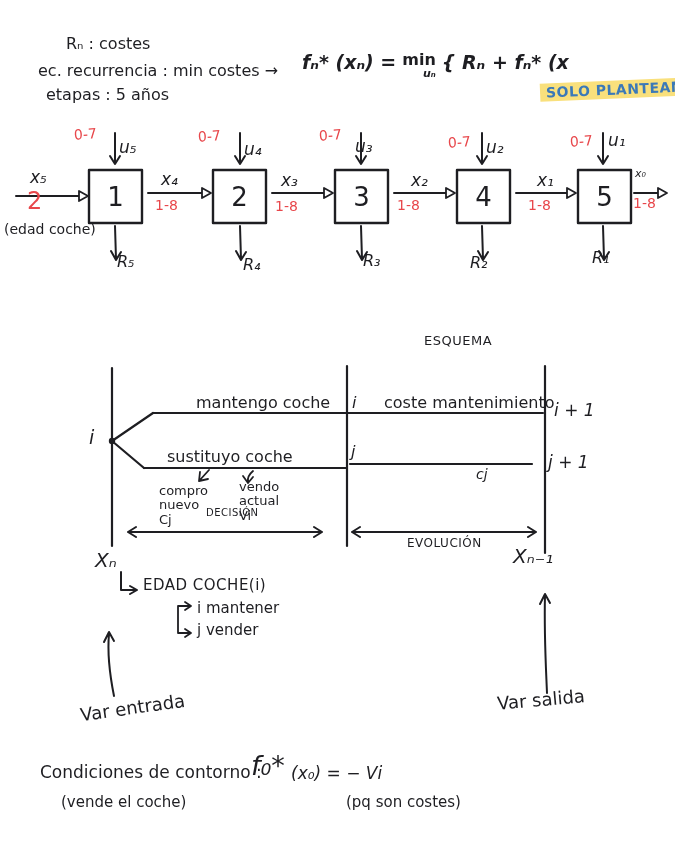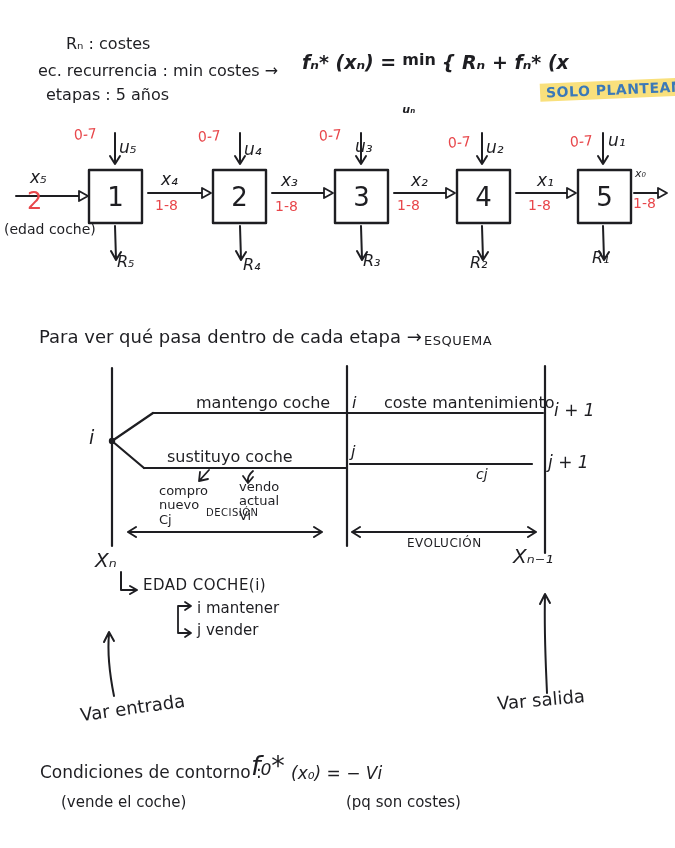--- a/index.html
+++ b/index.html
@@ -13,21 +13,21 @@
   #strokes{position:absolute;left:0;top:0;width:675px;height:848px;color:var(--ink);}
   .lbl{position:absolute;white-space:nowrap;line-height:1.15;}
   .math{font-family:"DejaVu Sans",sans-serif;font-style:italic;}
   .red{color:var(--red);}
   .pre{white-space:pre-line;line-height:1.1;}
   .caps{letter-spacing:.5px;}
   .boxnum{width:53px;text-align:center;font-size:26px;line-height:42px;}
   .hl{background:var(--highlight_bg);color:var(--blue);font-weight:bold;
       padding:1px 6px;transform:rotate(-2.5deg);letter-spacing:.5px;}
   .mathrow{display:flex;align-items:flex-start;gap:6px;font-weight:bold;}
-  .minstack{display:inline-flex;flex-direction:column;align-items:flex-start;line-height:1;gap:36px;}
+  .minstack{display:inline-flex;flex-direction:column;align-items:flex-end;line-height:1;}
 </style>
 </head>
 <body>
 
 <div id="page">
 
   <svg id="strokes" viewBox="0 0 675 848" fill="none" stroke="currentColor" stroke-width="2" stroke-linecap="round" stroke-linejoin="round">
 
     <g stroke-width="2.4">
       <rect x="89" y="170" width="53" height="53"></rect>
@@ -152,21 +152,20 @@
   <span class="lbl math" style="left:537px;top:171px;font-size:17px">x₁</span>
   <span class="lbl red" style="left:528px;top:197px;font-size:14px">1-8</span>
 
   <span class="lbl red" style="left:570px;top:133px;font-size:14px;transform:rotate(-4deg)">0-7</span>
   <span class="lbl math" style="left:608px;top:131px;font-size:17px">u₁</span>
   <span class="lbl boxnum" style="left:578px;top:176px">5</span>
   <span class="lbl math" style="left:592px;top:249px;font-size:16px">R₁</span>
   <span class="lbl math" style="left:635px;top:168px;font-size:11px">x₀</span>
   <span class="lbl red" style="left:633px;top:195px;font-size:14px">1-8</span>
 
-  <span class="lbl" style="left:39px;top:327px;font-size:18px">Para ver qué pasa dentro de cada etapa →</span>
   <span class="lbl caps" style="left:424px;top:334px;font-size:13px">ESQUEMA</span>
 
   <span class="lbl math" style="left:89px;top:427px;font-size:19px">i</span>
   <span class="lbl" style="left:167px;top:448px;font-size:16px">sustituyo coche</span>
   <span class="lbl" style="left:196px;top:394px;font-size:16px">mantengo coche</span>
   <span class="lbl pre" style="left:159px;top:484px;font-size:13px">compro
 nuevo
 Cj</span>
   <span class="lbl pre" style="left:239px;top:480px;font-size:13px">vendo
 actual

